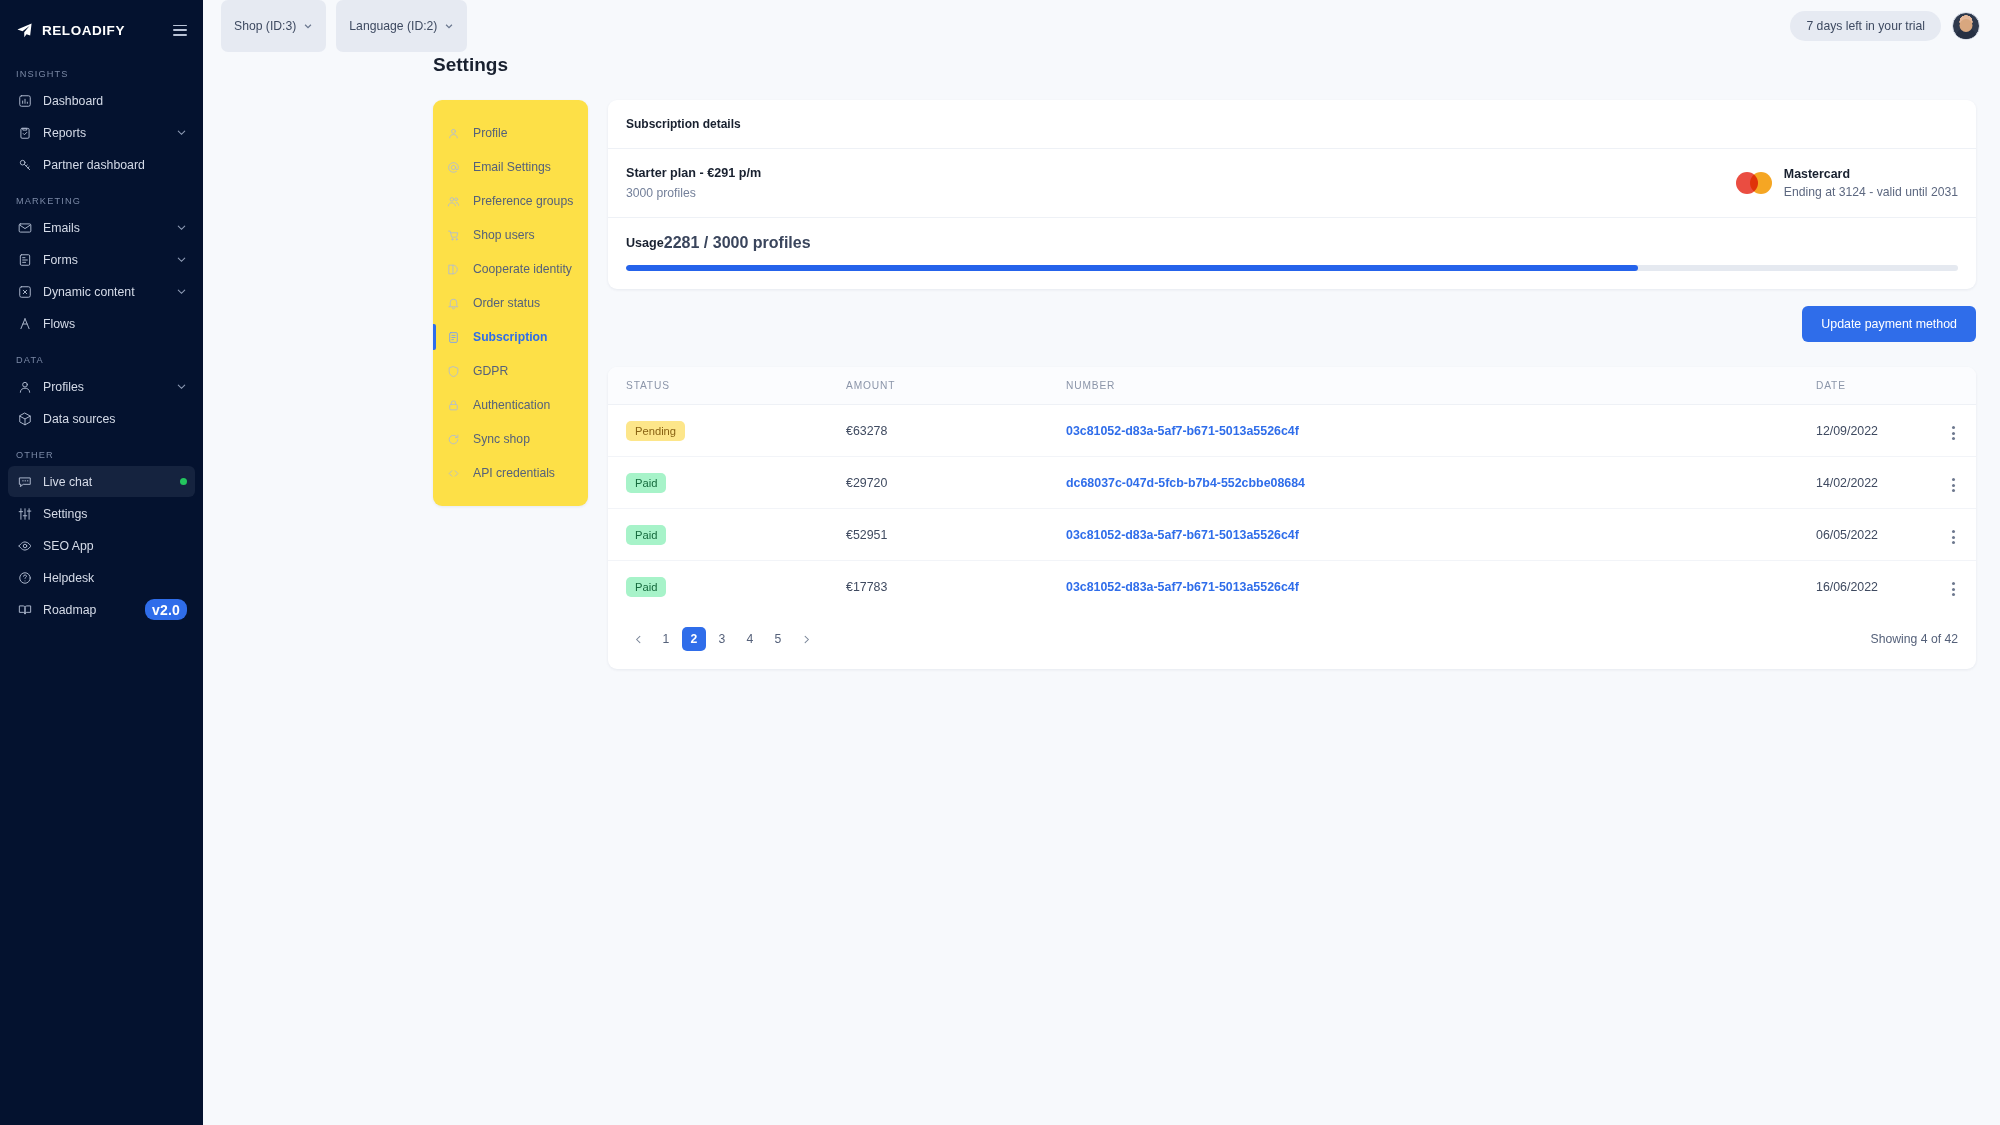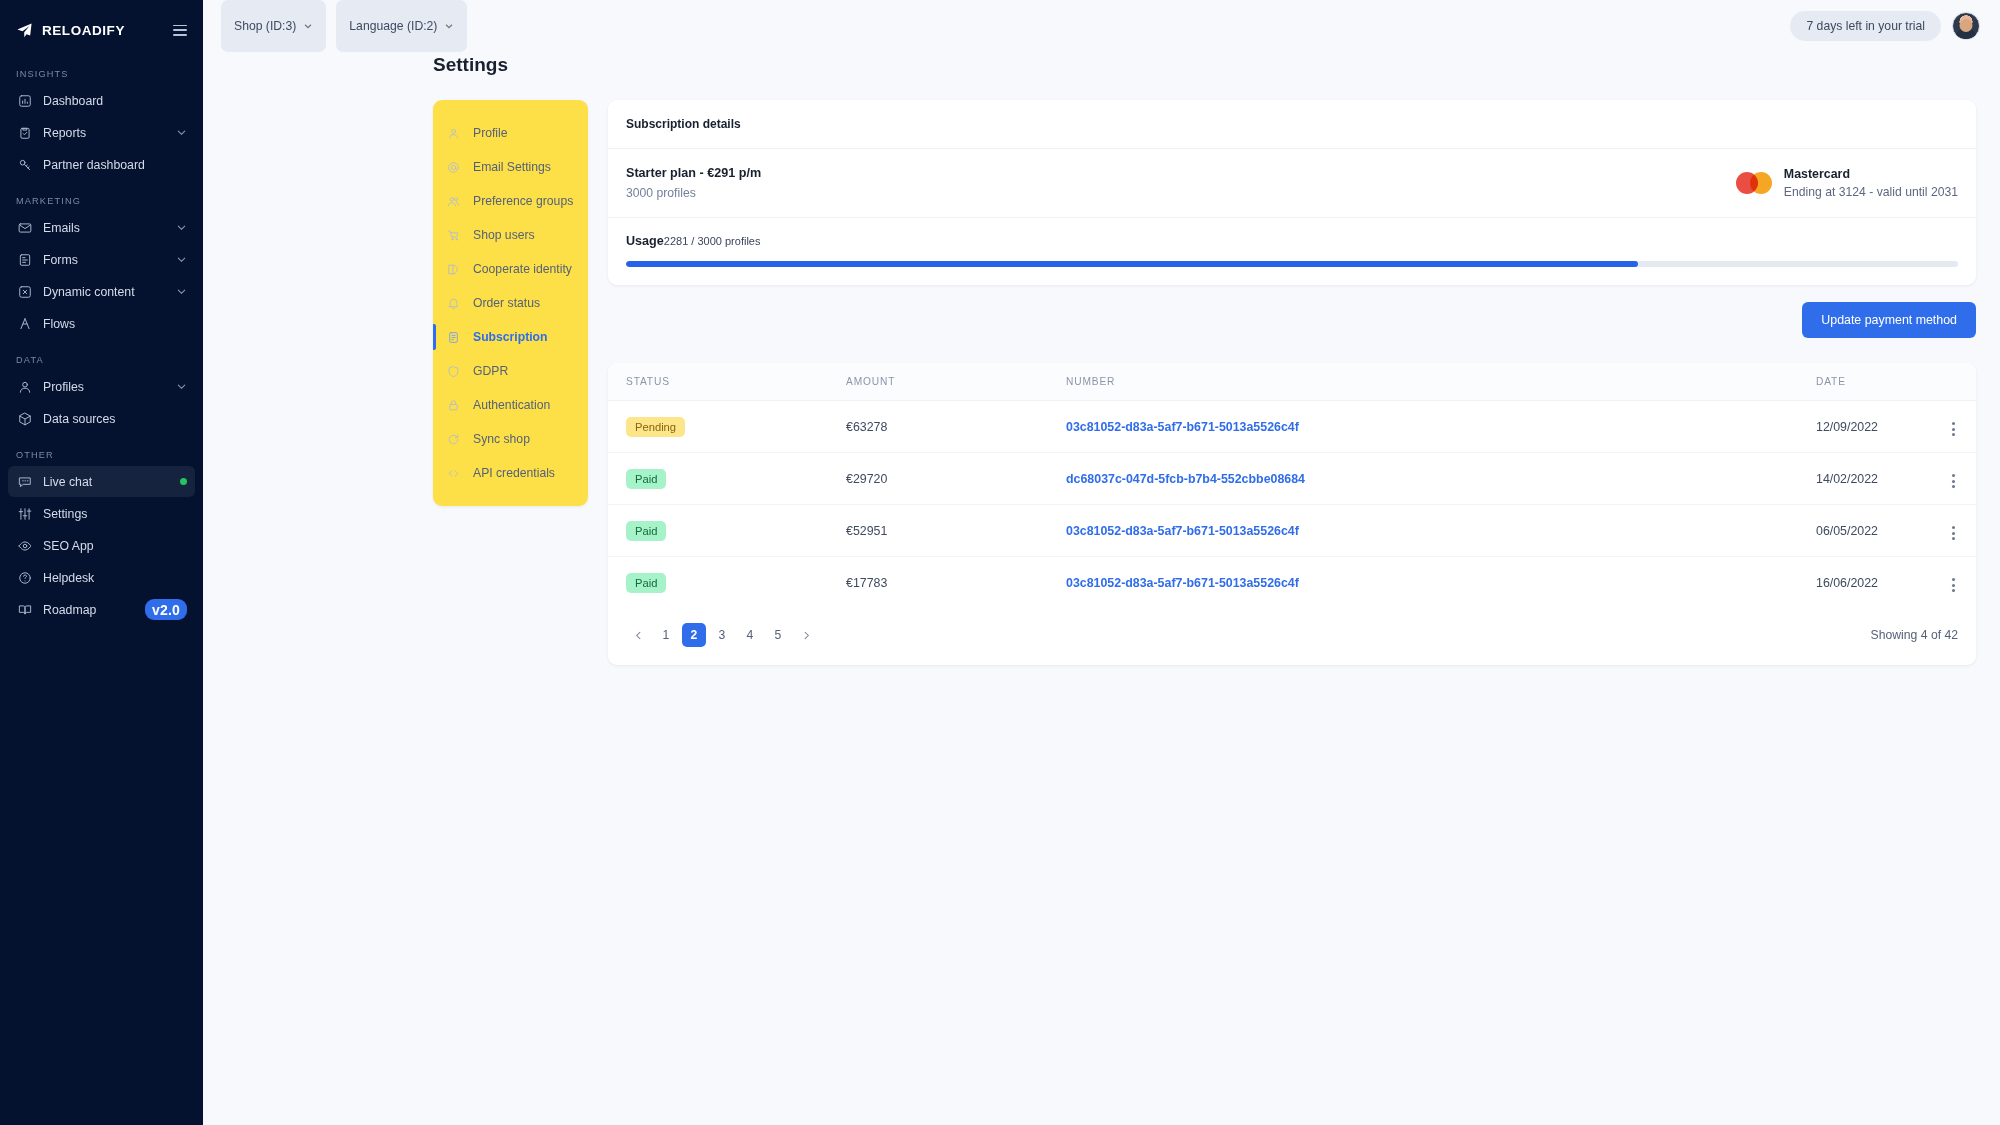--- a/index.html
+++ b/index.html
@@ -119,21 +119,21 @@
   .mc-logo { width: 36px; height: 22px; position: relative; flex: 0 0 36px; }
   .mc-logo span { position: absolute; top: 0; width: 22px; height: 22px; border-radius: 50%; }
   .mc-l { left: 0; background: #ea4d41; }
   .mc-r { right: 0; background: #f5a623; mix-blend-mode: multiply; }
   .cb-name { font-size: 12.4px; font-weight: 700; color: #18202f; }
   .cb-sub { font-size: 12.2px; color: #5d6880; margin-top: 4px; }
 
   .usage-block { padding: 16px 18px 18px; }
   .usage-row { display: flex; align-items: center; }
   .usage-label { font-size: 12.6px; font-weight: 700; color: #18202f; }
-  .usage-count { font-size: 11px; font-weight: 400; color: #3a455c; }
+  .usage-count { font-size: 16px; font-weight: 700; color: #3a455c; }
   .bar-track { height: 6px; border-radius: 4px; background: #e5e9f0; margin-top: 13px; overflow: hidden; }
   .bar-fill { height: 100%; background: #2563eb; border-radius: 4px; }
 
   .btn-row { display: flex; justify-content: flex-end; padding: 17px 0 0; }
   .btn-primary {
     background: #2f6dea; color: #fff; border: none; border-radius: 6px;
     font-size: 12.4px; padding: 11px 19px; cursor: pointer; font-family: inherit;
   }
 
   .invoices-card { margin-top: 25px; }

